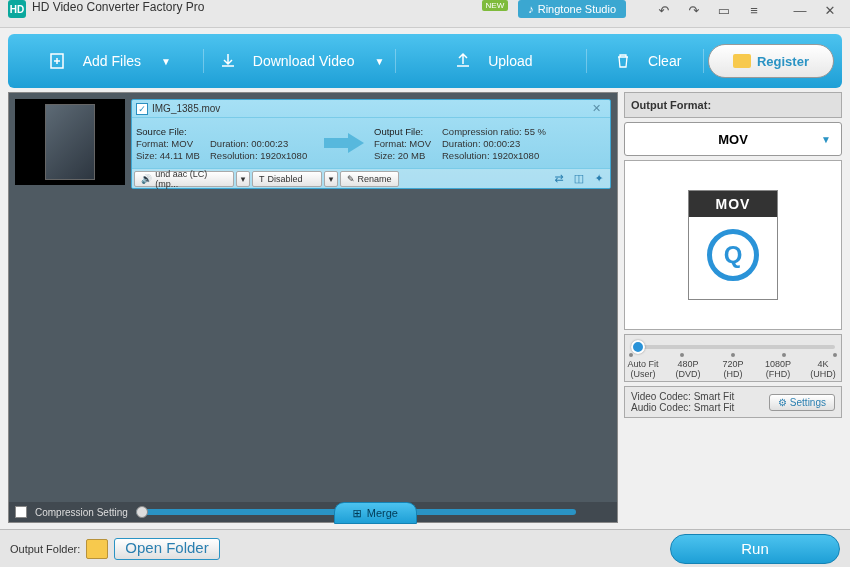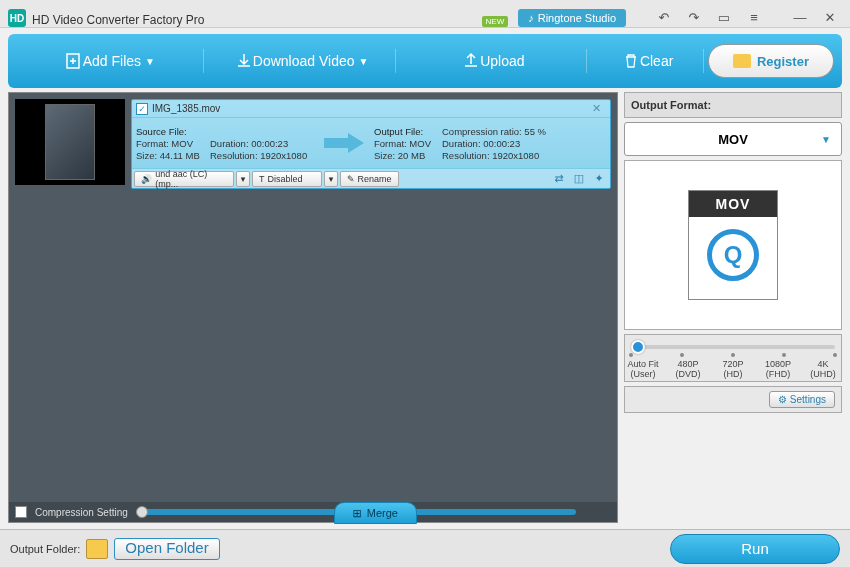--- a/index.html
+++ b/index.html
@@ -1,29 +1,29 @@
 <!DOCTYPE html>
 <html><head>
 <meta charset="utf-8">
 <style>
 * { box-sizing: border-box; margin: 0; padding: 0; font-family: Arial, sans-serif; }
 body { width: 850px; height: 567px; background: #f0f0f0; overflow: hidden; position: relative; }
 
 
-.titlebar { height: 28px; background: #e8e8e8; display: flex; align-items: flex-end; padding: 0 8px; gap: 6px; border-bottom: 1px solid #ccc; }
+.titlebar { height: 28px; background: #e8e8e8; display: flex; align-items: flex-start; padding: 0 8px; gap: 6px; border-bottom: 1px solid #ccc; }
 .titlebar .logo { width: 18px; height: 18px; background: #0aa89d; border-radius: 3px; display: flex; align-items: center; justify-content: center; color: #fff; font-size: 10px; font-weight: bold; }
 .titlebar .title { font-size: 12px; color: #333; flex: 0 0 auto; }
 .titlebar .spacer { flex: 1; }
 .titlebar .new-badge { background: #7fbb3c; color: #fff; font-size: 8px; padding: 1px 4px; border-radius: 2px; margin-right: 4px; }
 .titlebar .ringtone { background: #3ba7d1; color: #fff; font-size: 11px; padding: 3px 10px; border-radius: 3px; display:flex; align-items:center; gap:4px; }
 .titlebar .winbtn { width: 24px; height: 20px; display: flex; align-items: center; justify-content: center; color: #555; font-size: 13px; }
 
 
 .maintoolbar { height: 54px; background: linear-gradient(#4cc3ef,#1e9fd6); margin: 6px 8px 0 8px; border-radius: 6px; display: flex; align-items: center; padding: 0 8px; gap: 4px; }
-.mainbtn { flex: 1; height: 40px; border-radius: 4px; display: flex; align-items: center; justify-content: center; gap: 0; color: #fff; font-size: 14px; position: relative; }
+.mainbtn { flex: 1; height: 40px; border-radius: 4px; display: flex; align-items: center; justify-content: center; gap: 16px; color: #fff; font-size: 14px; position: relative; }
 .mainbtn .sep { position: absolute; right: 0; top: 8px; bottom: 8px; width: 1px; background: rgba(255,255,255,0.3); }
 .mainbtn .icon { width: 18px; height: 18px; display: flex; align-items: center; justify-content: center; }
 .mainbtn .chev { font-size: 10px; margin-left: 4px; }
 .registerbtn { height: 34px; background: linear-gradient(#fff,#e8e8e8); border: 1px solid #999; border-radius: 17px; padding: 0 24px; display: flex; align-items: center; gap: 6px; color: #2a93c4; font-size: 13px; font-weight: bold; }
 .registerbtn .ricon { width: 18px; height: 14px; background: #f7c94d; border-radius: 2px; }
 
 
 .content { display: flex; position: absolute; top: 92px; left: 8px; right: 8px; bottom: 44px; gap: 6px; }
 .left { flex: 1; background: #4f5a62; border: 1px solid #888; position: relative; }
 .right { width: 218px; display: flex; flex-direction: column; gap: 4px; }
@@ -251,20 +251,24 @@
       </div>
       <div class="res-labels">
         <div><span>Auto Fit</span><br><span>(User)</span></div>
         <div><span>480P</span><br><span>(DVD)</span></div>
         <div><span>720P</span><br><span>(HD)</span></div>
         <div><span>1080P</span><br><span>(FHD)</span></div>
         <div><span>4K</span><br><span>(UHD)</span></div>
       </div>
     </div>
     <div class="codec-row">
+      <div>
+        <div>Video Codec: Smart Fit</div>
+        <div>Audio Codec: Smart Fit</div>
+      </div>
       <div class="settingsbtn">
         <span>⚙</span>
         <span>Settings</span>
       </div>
     </div>
   </div>
 </div>
 
 <div class="bottombar">
   <span>Output Folder:</span>

